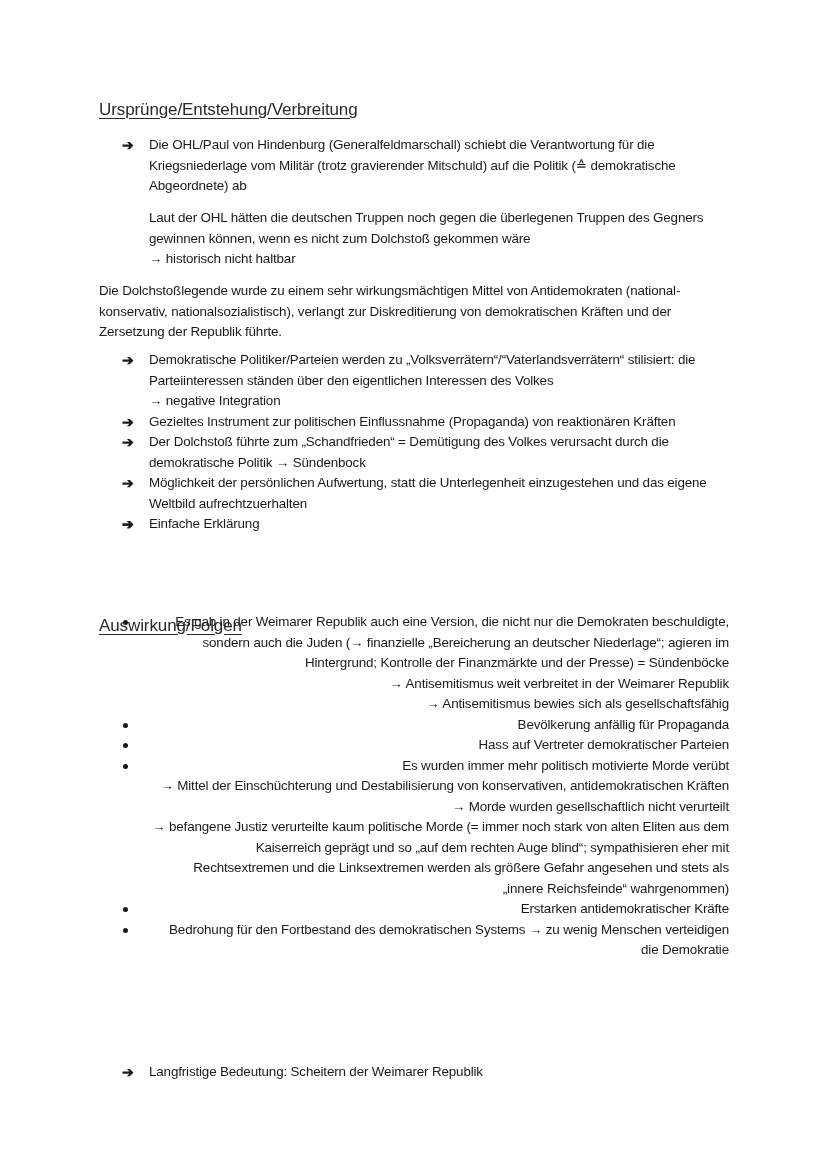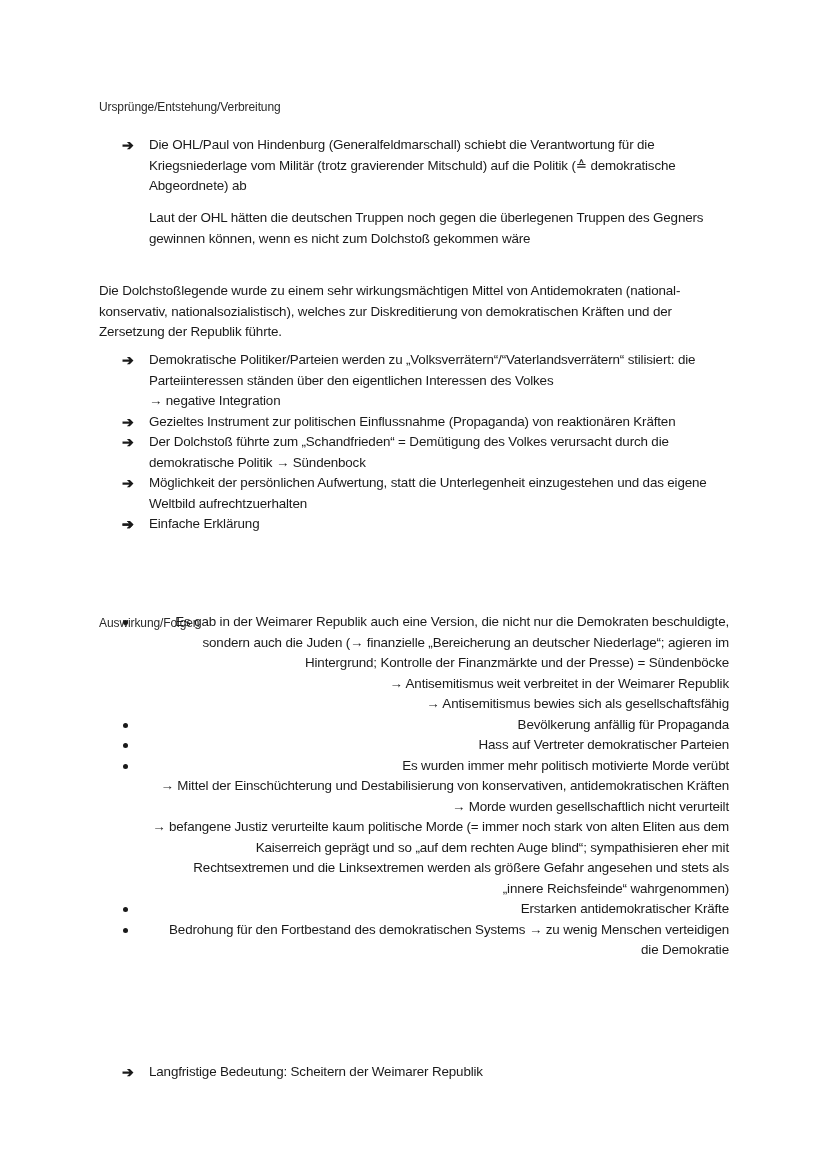--- a/index.html
+++ b/index.html
@@ -3,21 +3,21 @@
   <meta charset="utf-8">
   <style>
     html, body { margin: 0; padding: 0; background: #ffffff; }
     body {
       width: 828px; height: 1171px; position: relative; overflow: hidden;
       font-family: "Liberation Sans", sans-serif; color: #1a1a1a;
       font-size: 13.4px;
     }
     .heading {
       position: absolute; left: 99px;
-      font-size: 12px; text-underline-offset: 3px;
+      font-size: 17px; text-decoration: underline; text-underline-offset: 3px;
       color: #2a2a2a; letter-spacing: -0.1px;
     }
     .para { position: absolute; left: 99px; width: 640px; line-height: 20.5px; letter-spacing: -0.15px; }
     .list { position: absolute; left: 0; width: 828px; margin: 0; padding: 0; list-style: none; }
     .item { position: relative; padding-left: 149px; width: 580px; line-height: 20.5px; letter-spacing: -0.15px; }
     .marker { position: absolute; left: 122px; top: 0; font-size: 14px; font-weight: bold; }
     .bullet { position: absolute; left: 123px; top: 8px; width: 5px; height: 5px; border-radius: 50%; background: #1a1a1a; }
     .sub { display: block; padding-left: 18px; text-indent: -18px; }
     .line { display: block; }
   </style>
@@ -30,23 +30,24 @@
 
   <ul class="list" style="top:135px;">
     <li class="item" style="width:580px;">
       <span class="marker">➔</span>
       <span>Die OHL/Paul von Hindenburg (Generalfeldmarschall) schiebt die Verantwortung für die Kriegsniederlage vom Militär (trotz gravierender Mitschuld) auf die Politik (≙ demokratische Abgeordnete) ab</span>
     </li>
   </ul>
 
   <div class="para" style="top:208px; left:149px; width:570px;">
     <span class="line">Laut der OHL hätten die deutschen Truppen noch gegen die überlegenen Truppen des Gegners gewinnen können, wenn es nicht zum Dolchstoß gekommen wäre</span>
+    <span class="line">→ historisch nicht haltbar</span>
   </div>
 
-  <div class="para" style="top:281px; width:640px;">Die Dolchstoßlegende wurde zu einem sehr wirkungsmächtigen Mittel von Antidemokraten (national-konservativ, nationalsozialistisch), welches zur Diskreditierung von demokratischen Kräften und der Zersetzung der Republik führte.</div>
+  <div class="para" style="top:281px; width:640px;">Die Dolchstoßlegende wurde zu einem sehr wirkungsmächtigen Mittel von Antidemokraten (national-konservativ, nationalsozialistisch), verlangt zur Diskreditierung von demokratischen Kräften und der Zersetzung der Republik führte.</div>
 
   <ul class="list" style="top:350px;">
     <li class="item">
       <span class="marker">➔</span>
       <span class="line">Demokratische Politiker/Parteien werden zu „Volksverrätern“/“Vaterlandsverrätern“ stilisiert: die Parteiinteressen ständen über den eigentlichen Interessen des Volkes</span>
       <span class="line">→ negative Integration</span>
     </li>
     <li class="item">
       <span class="marker">➔</span>
       <span>Gezieltes Instrument zur politischen Einflussnahme (Propaganda) von reaktionären Kräften</span>

